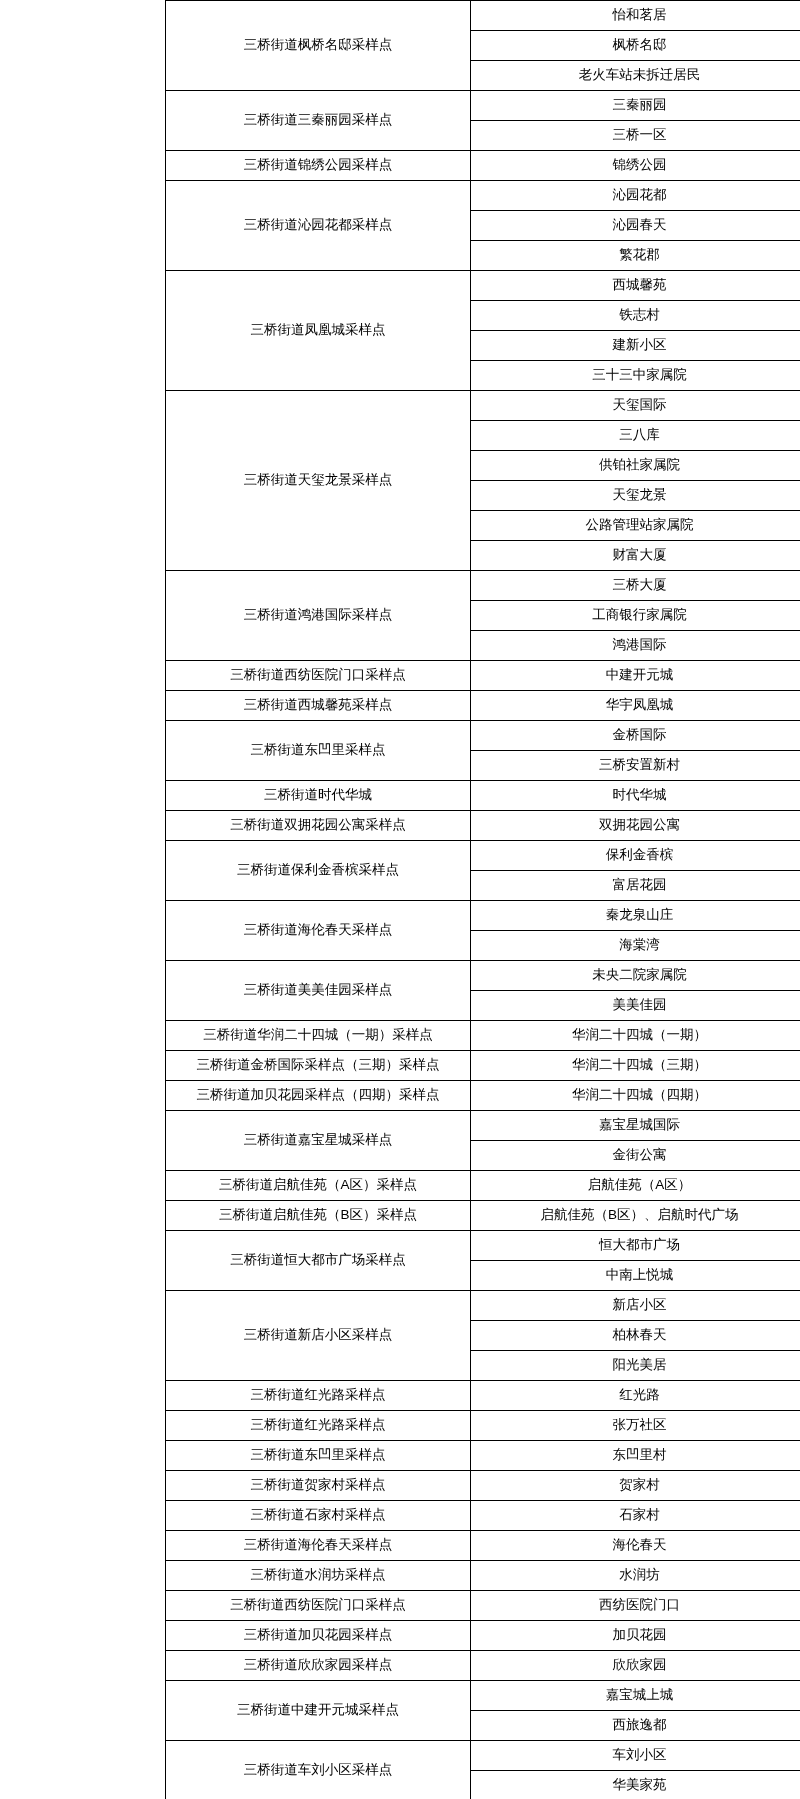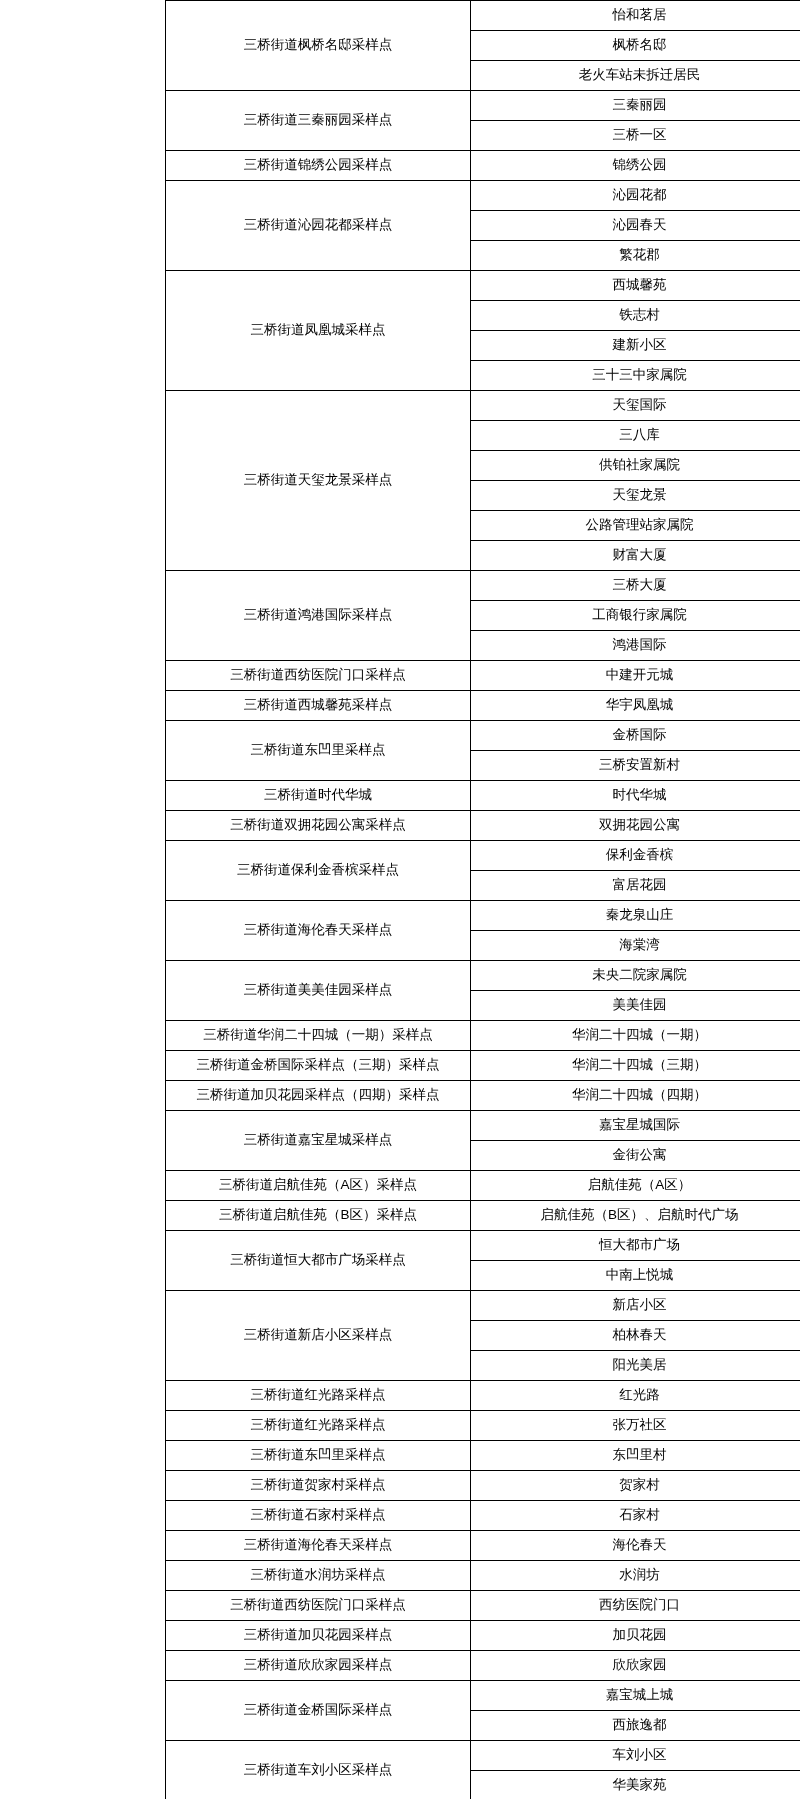--- a/index.html
+++ b/index.html
@@ -241,21 +241,21 @@
         </tr>
         <tr>
           <td class="site">三桥街道加贝花园采样点</td>
           <td class="community">加贝花园</td>
         </tr>
         <tr>
           <td class="site">三桥街道欣欣家园采样点</td>
           <td class="community">欣欣家园</td>
         </tr>
         <tr>
-          <td class="site" rowspan="2">三桥街道金桥国际采样点</td>
+          <td class="site" rowspan="2">三桥街道中建开元城采样点</td>
           <td class="community">嘉宝城上城</td>
         </tr>
         <tr>
           <td class="community">西旅逸都</td>
         </tr>
         <tr>
           <td class="site" rowspan="2">三桥街道车刘小区采样点</td>
           <td class="community">车刘小区</td>
         </tr>
         <tr>

